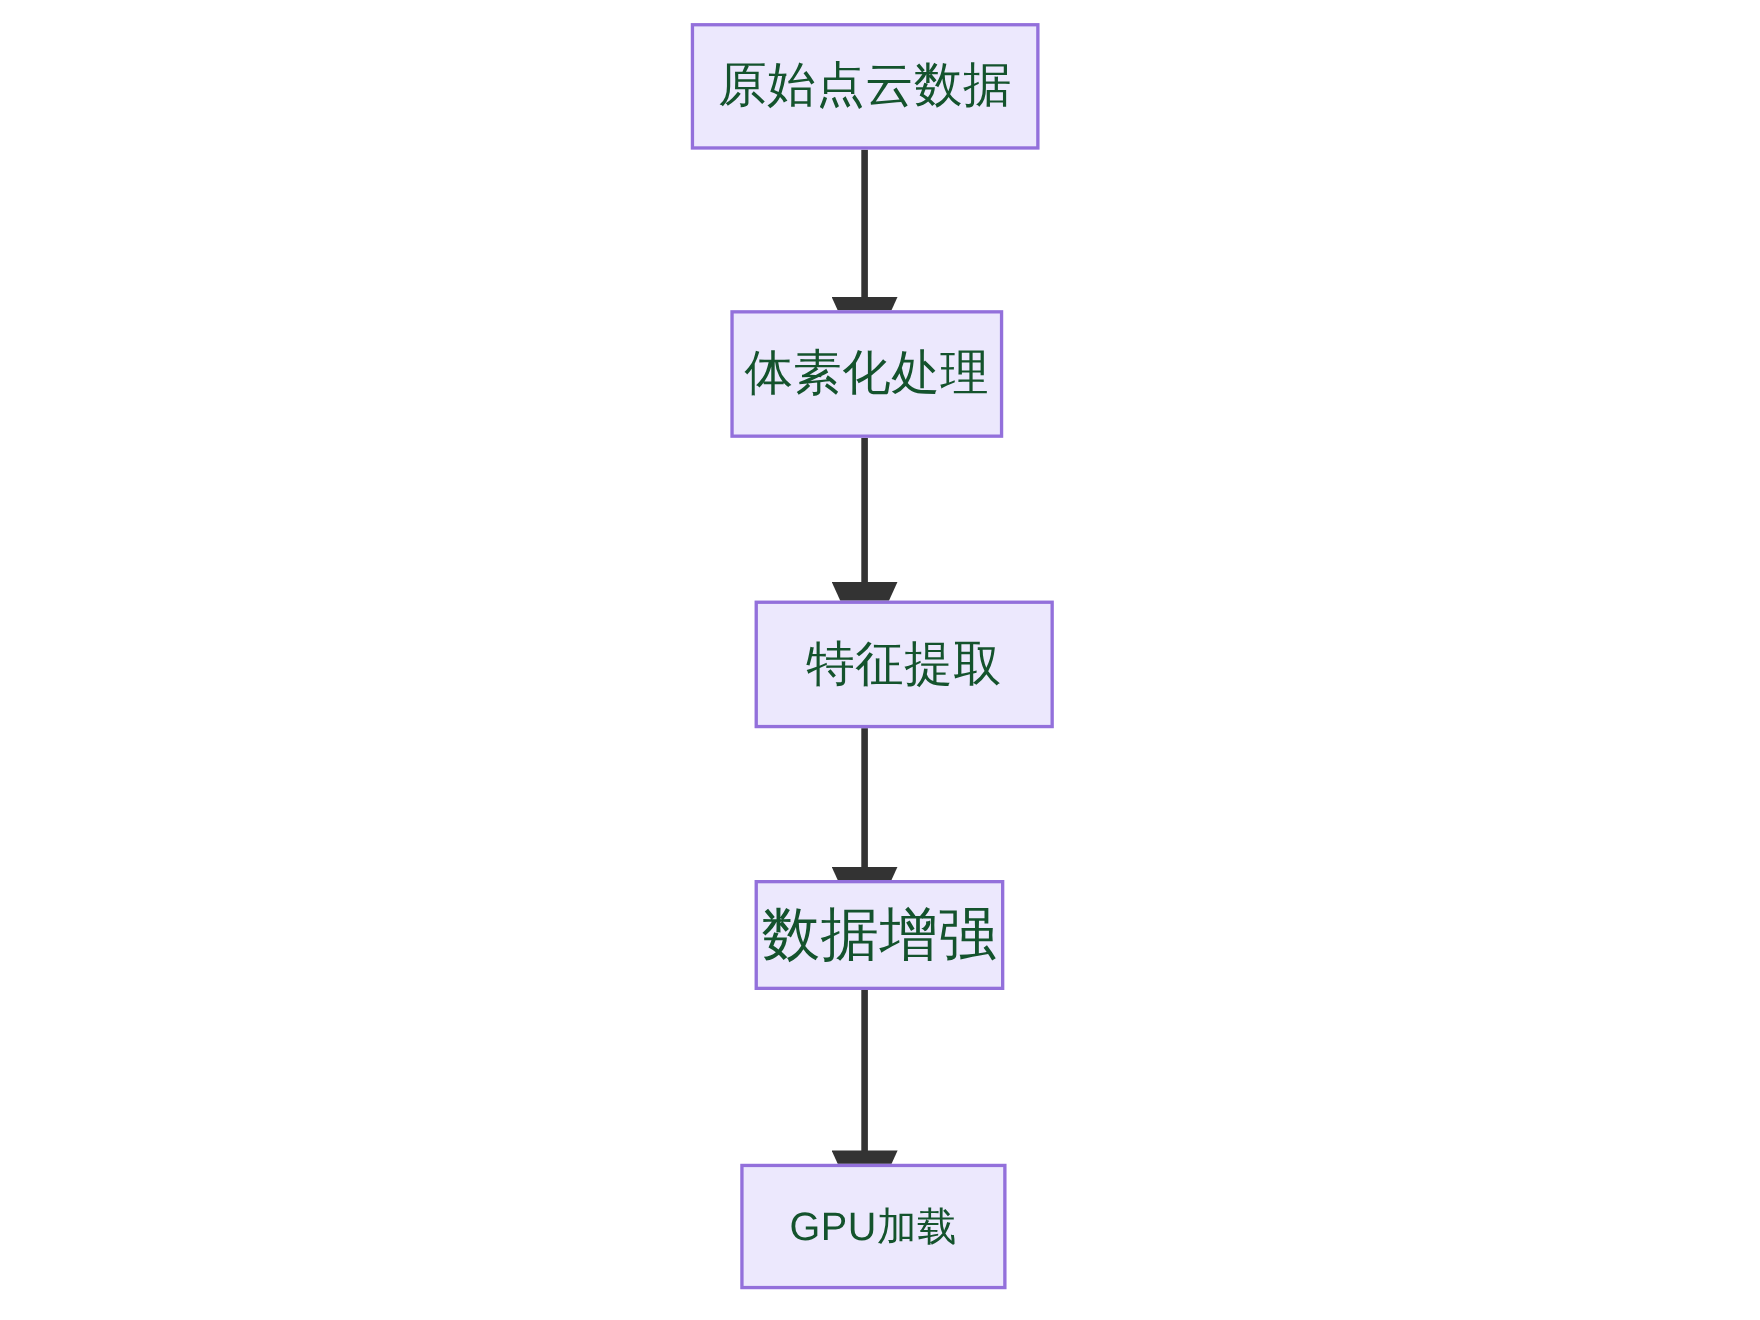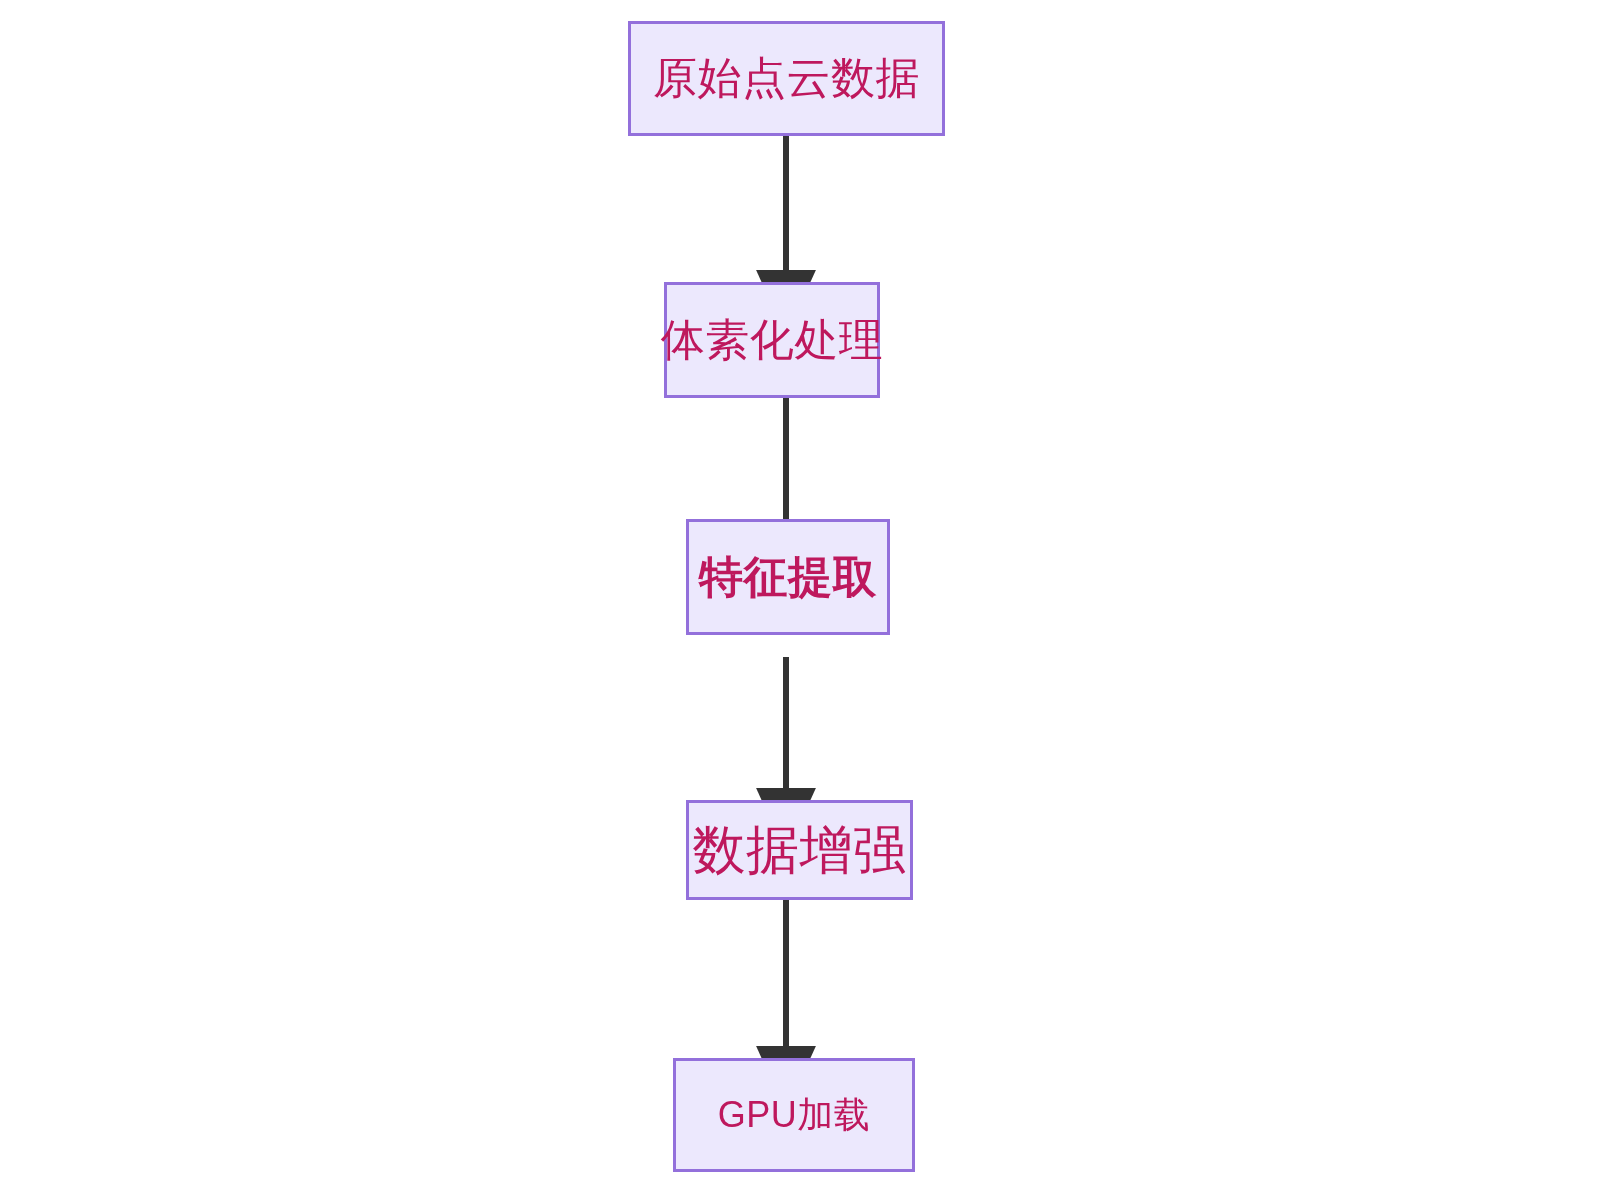--- a/index.html
+++ b/index.html
@@ -28,34 +28,34 @@
     align-items: center;
     justify-content: center;
     color: #333333;
     line-height: 1.1;
     white-space: nowrap;
     letter-spacing: 0.5px;
   }
   .node-label {
     display: block;
     text-align: center;
-    color: #be185d;
+    color: #14532d;
   }
   .edge-layer {
     position: absolute;
     left: 0;
     top: 0;
     width: 1600px;
     height: 1200px;
     pointer-events: none;
   }
   
   #node-0 { left: 628px; top: 21px;   width: 317px; height: 115px; font-size: 44px; }
-  #node-1 { left: 664px; top: 282px;  width: 216px; height: 116px; font-size: 44px; }
-  #node-2 { left: 686px; top: 519px;  width: 204px; height: 116px; font-size: 44px; font-weight: bold; }
+  #node-1 { left: 664px; top: 282px;  width: 248px; height: 116px; font-size: 44px; }
+  #node-2 { left: 686px; top: 546px;  width: 272px; height: 116px; font-size: 44px; }
   #node-3 { left: 686px; top: 800px;  width: 227px; height: 100px; font-size: 53px; }
   #node-4 { left: 673px; top: 1058px; width: 242px; height: 114px; font-size: 36px; }
 </style>
 </head>
 <body>
 
 <div id="flowchart">
 
   <svg class="edge-layer" viewBox="0 0 1600 1200" width="1600" height="1200" xmlns="http://www.w3.org/2000/svg">
     <defs>

